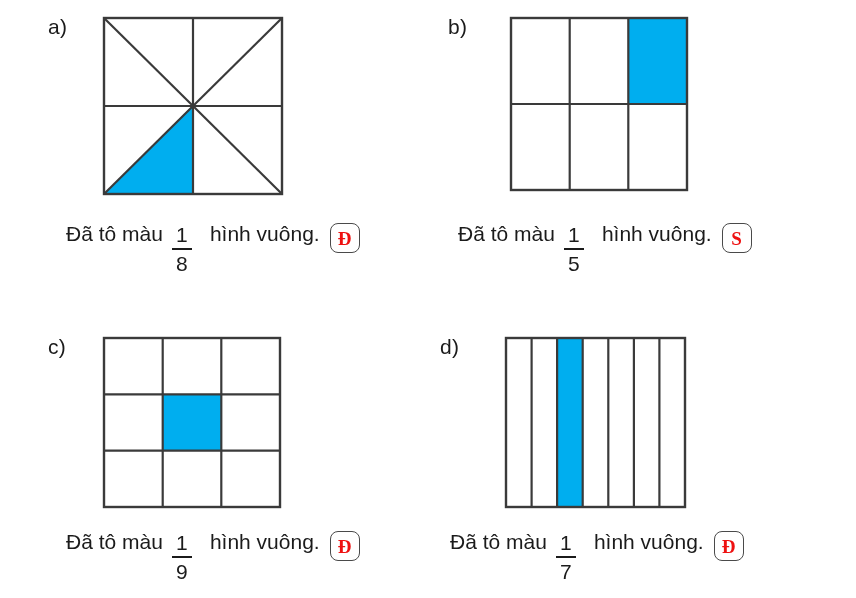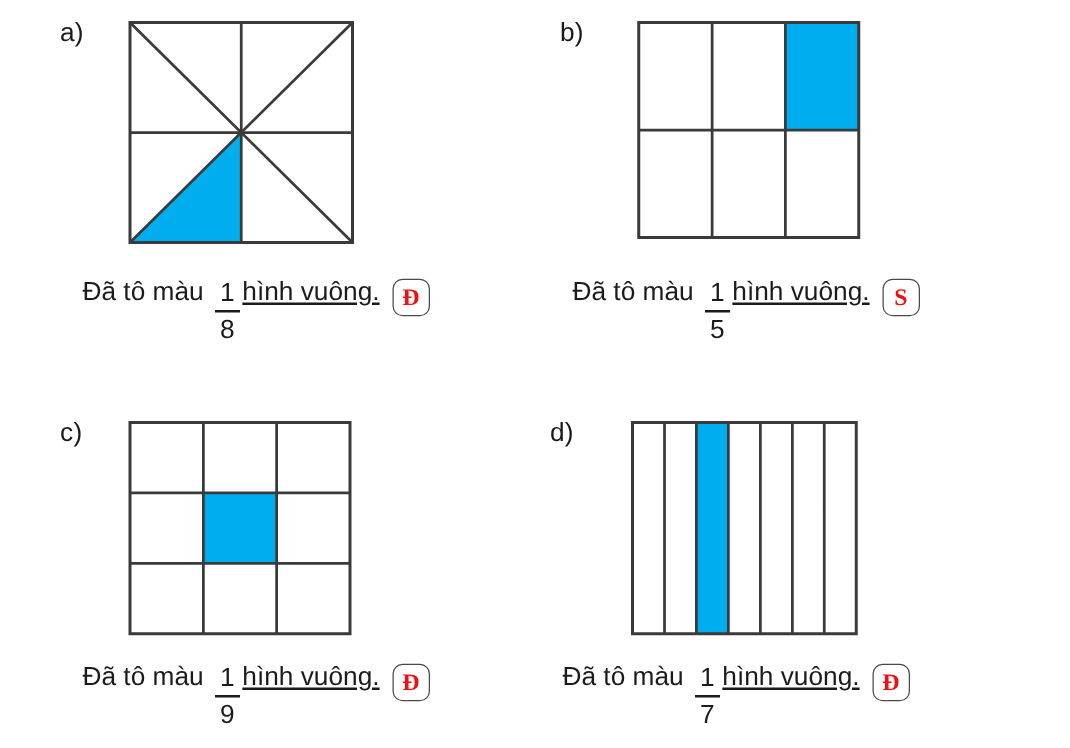--- a/index.html
+++ b/index.html
@@ -57,21 +57,21 @@
     white-space: nowrap;
     font-size: 21px;
     line-height: 1;
   }
   .panel-a .caption { left: 18px;  top: 215px; }
   .panel-b .caption { left: 10px;  top: 215px; }
   .panel-c .caption { left: 18px;  top: 203px; }
   .panel-d .caption { left: 10px;  top: 203px; }
 
   .cap-text-pre { margin-right: 9px; }
-  .cap-text-post { margin-left: 2px; text-decoration: underline; }
+  .cap-text-post { margin-left: 18px; }
 
   .fraction {
     display: inline-flex;
     flex-direction: column;
     align-items: center;
     justify-content: center;
     font-size: 21px;
     line-height: 1;
     vertical-align: middle;
     position: relative;

